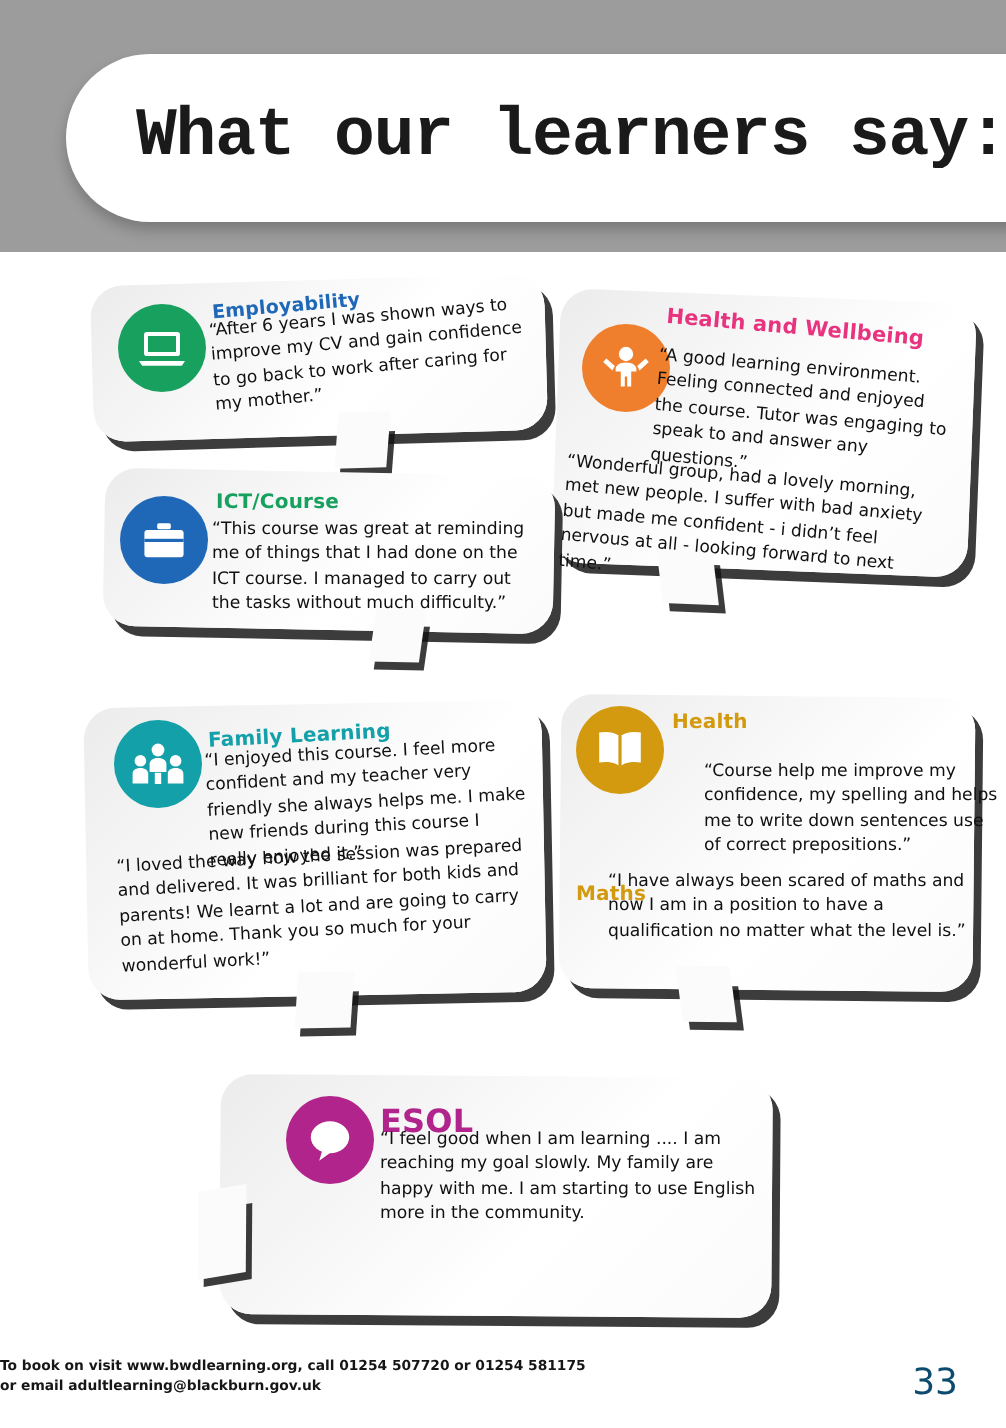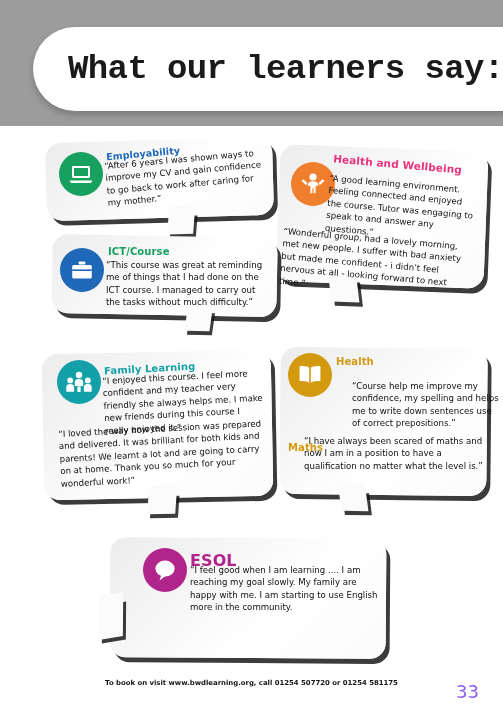--- a/index.html
+++ b/index.html
@@ -57,27 +57,27 @@
     font-family:"DejaVu Sans", sans-serif;
     letter-spacing:0.1px;white-space:nowrap;
   }
   .b-text{
     position:absolute;font-size:8.6px;line-height:12.4px;color:#101010;
     font-family:"DejaVu Sans", sans-serif;
   }
 
   
   .footer{
-    position:absolute;left:0;top:678px;width:503px;text-align:center;
+    position:absolute;left:0;top:678px;width:503px;text-align:left;
     font-size:6.9px;font-weight:bold;line-height:10.4px;color:#161616;
     font-family:"DejaVu Sans", sans-serif;
   }
   .pageno{
     position:absolute;right:24px;top:681px;
-    font-size:18px;color:#8b5cf6;
+    font-size:18px;color:#0c4a6e;
     font-family:"DejaVu Sans", sans-serif;
   }
 </style>
 </head>
 <body>
 
 <div class="page">
 
   <div class="header-band"></div>
   <div class="header-plate"></div>
@@ -171,16 +171,17 @@
     <svg width="26" height="24" viewBox="0 0 26 24" aria-hidden="true">
       <ellipse cx="13" cy="10.6" rx="9.6" ry="8.0" fill="#ffffff"></ellipse>
       <path d="M9.4 16.4 L7.6 22.4 L14.2 17.6 Z" fill="#ffffff"></path>
     </svg>
   </div>
   <div class="b-head" style="left:190px;top:551px;color:#b0248c;font-size:16px;text-align:center;">ESOL</div>
   <div class="b-text" style="left:190px;top:564px;width:190px;">“I feel good when I am learning .... I am reaching my goal slowly. My family are happy with me. I am starting to use English more in the community.</div>
 
   <div class="footer">
     <div>To book on visit www.bwdlearning.org, call 01254 507720 or 01254 581175</div>
+    <div>or email adultlearning@blackburn.gov.uk</div>
   </div>
   <div class="pageno">33</div>
 
 </div>
 
 </body></html>

